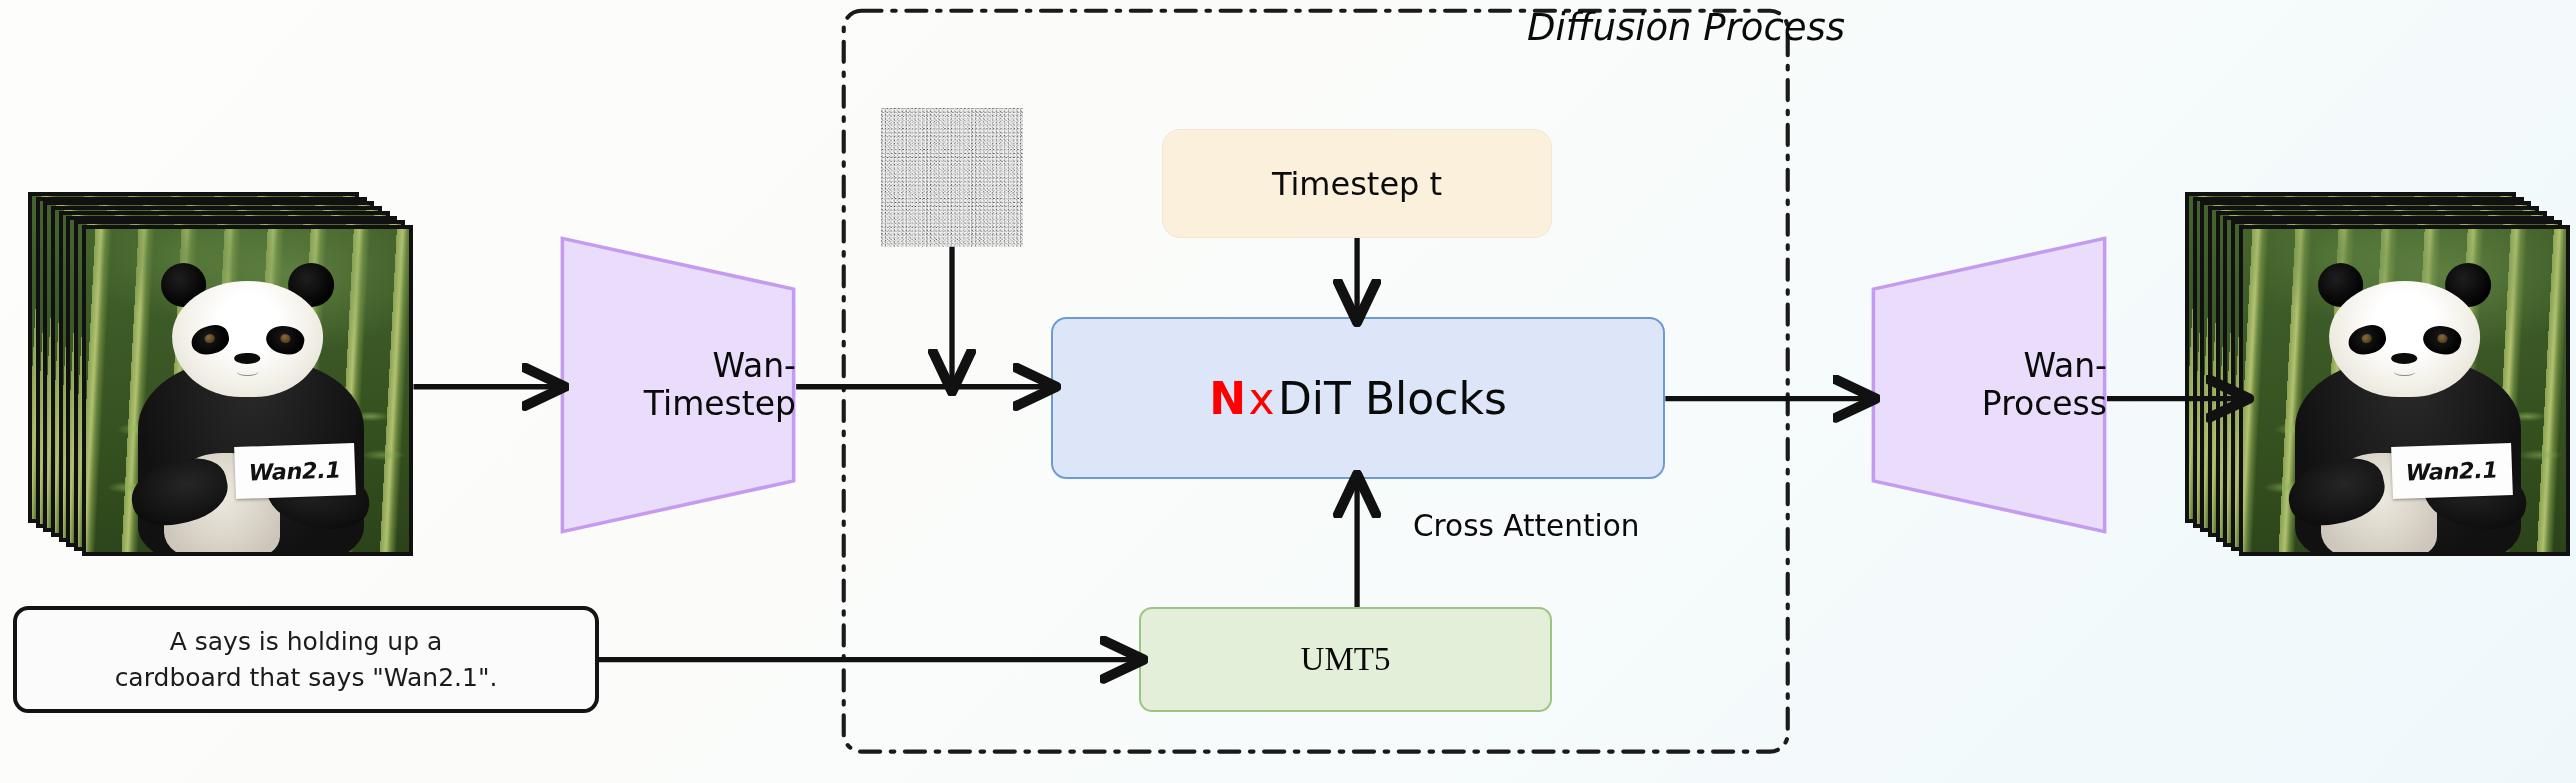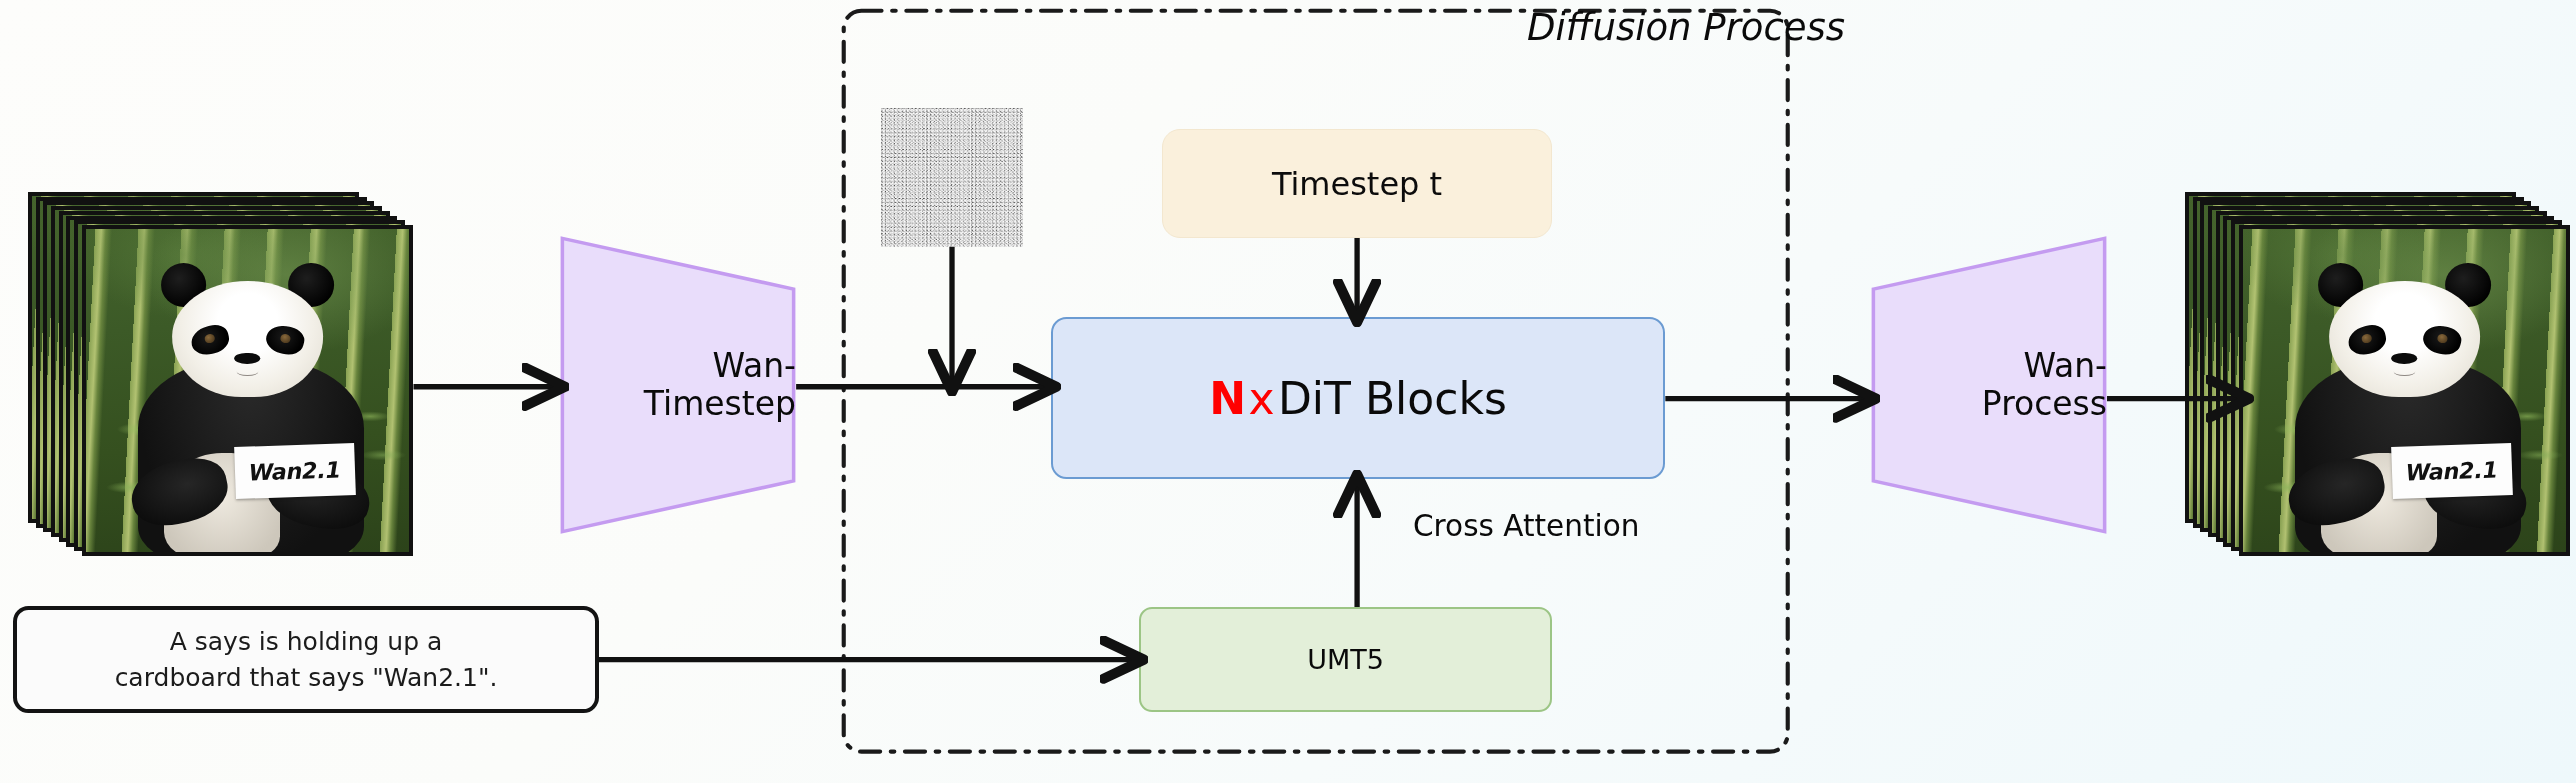--- a/index.html
+++ b/index.html
@@ -153,21 +153,21 @@
     font-size:32px; color:#0c0c0c;
   }
   #dit-box {
     background:#dce6f8; border:2.4px solid #6b9bd2; border-radius:15.4px;
     font-size:44px; color:#0a0a0a;
   }
   #dit-box .n { color:#ff0000; font-weight:700; }
   #dit-box .x { color:#ff0000; font-weight:400; margin:0 3.5px 0 2.4px; }
   #umt5-box {
     background:#e3efd9; border:2.4px solid #9cc585; border-radius:13px;
-    font-size:27px; color:#0a0a0a;
+    font-size:33px; color:#0a0a0a;font-family:Liberation Serif, serif;
   }
   #prompt-box {
     background:#fbfbfb; border:4.1px solid #131313; border-radius:15.4px;
     font-size:25px; color:#1b1b1b; line-height:1.42; padding:5.9px 14px;
   }
 
   
   #noise-patch {
     position:absolute;
     background-color:#8a8a8a;

